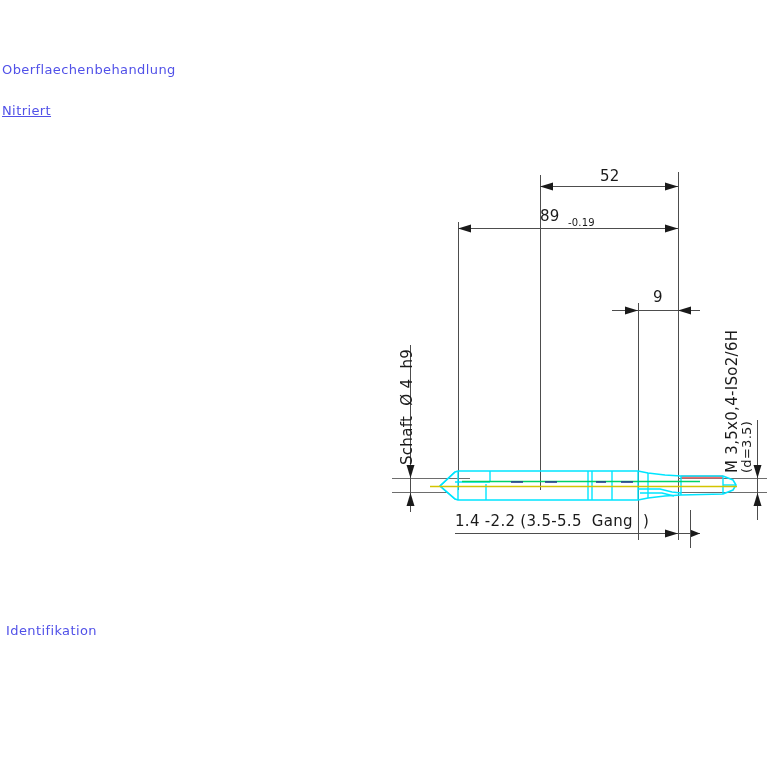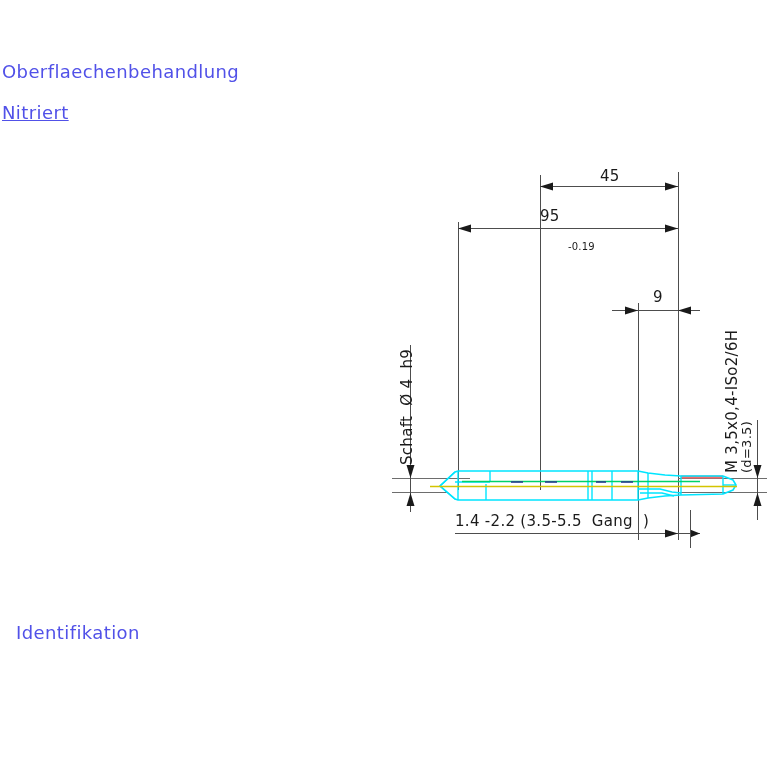--- a/index.html
+++ b/index.html
@@ -19,28 +19,28 @@
     left: 0; top: 0;
     width: 767px;
     height: 767px;
     background: #ffffff;
   }
   
   .cad-text {
     position: absolute;
     color: #5151e8;
     font-family: "DejaVu Sans", sans-serif;
-    font-size: 18px;
+    font-size: 13px;
     letter-spacing: 0.4px;
     white-space: pre;
     line-height: 1.05;
   }
   #surface-heading { left: 2px;  top: 63px; }
   #surface-value   { left: 2px;  top: 104px; text-decoration: underline; }
-  #ident-heading   { left: 16px;  top: 624px; }
+  #ident-heading   { left: 6px;  top: 624px; }
   #ident-line-1    { left: 2px;  top: 665px; }
   #ident-line-2    { left: 18px; top: 687px; }
 
   
   .dim-text {
     position: absolute;
     color: #1a1a1a;
     font-family: "DejaVu Sans", sans-serif;
     font-size: 15px;
     white-space: pre;
@@ -170,25 +170,25 @@
   </svg>
 
   <div class="cad-text" id="surface-heading">Oberflaechenbehandlung</div>
 
   <div class="cad-text" id="surface-value">Nitriert</div>
 
   <div class="cad-text" id="ident-heading">Identifikation</div>
 
 
 
-  <div class="dim-text" style="left:600px; top:167px;">45</div>
+  <div class="dim-text" style="left:600px; top:167px;">52</div>
 
-  <div class="dim-text" style="left:540px; top:207px;">95</div>
+  <div class="dim-text" style="left:540px; top:207px;">89</div>
 
-  <div class="dim-text small" style="left:568px; top:217px;margin-top:24px;">-0.19</div>
+  <div class="dim-text small" style="left:568px; top:217px;">-0.19</div>
 
   <div class="dim-text" style="left:653px; top:288px;">9</div>
 
   <div class="dim-text rot90" style="left:398px; top:465px;">Schaft  Ø 4  h9</div>
 
   <div class="dim-text rot90" style="left:723px; top:473px;">M 3,5x0,4-ISo2/6H</div>
 
   <div class="dim-text rot90" style="left:739px; top:473px; font-size:13px;">(d=3.5)</div>
 
   <div class="dim-text" style="left:455px; top:512px;text-align:center;">1.4 -2.2 (3.5-5.5  Gang  )</div>

